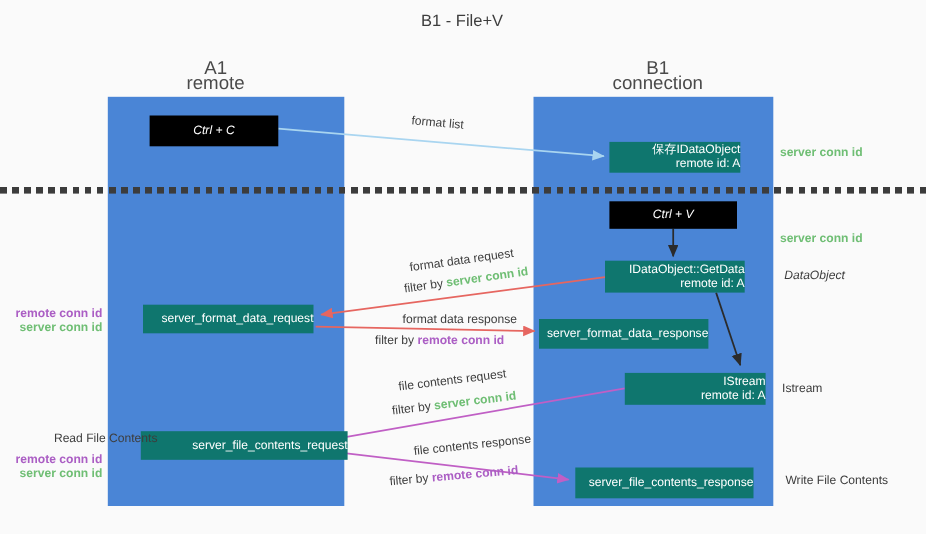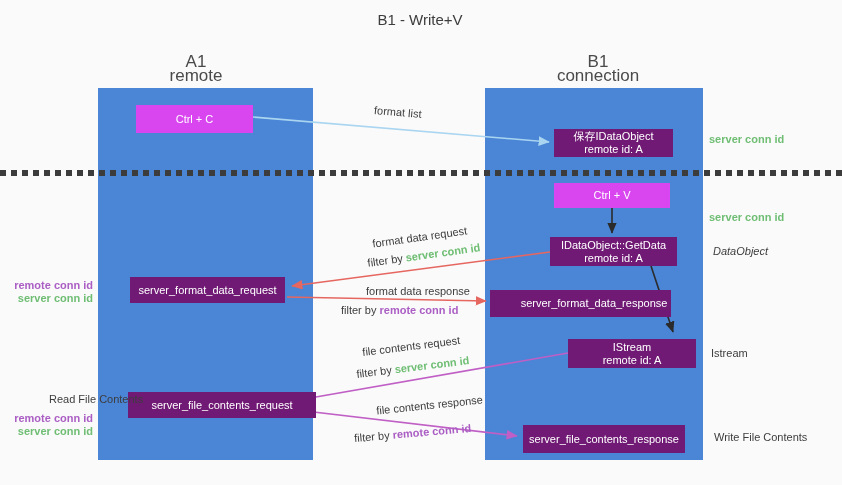--- a/index.html
+++ b/index.html
@@ -28,22 +28,22 @@
   .divider{
     position:absolute;left:0;top:170px;width:842px;height:6px;z-index:2;
     background:repeating-linear-gradient(to right,#3c3c3c 0 6px,transparent 6px 11px);
   }
   svg.arrows{position:absolute;left:0;top:0;z-index:3;}
   .node{
     position:absolute;z-index:4;
     display:flex;flex-direction:column;align-items:center;justify-content:center;
     color:#ffffff;font-size:11px;line-height:13px;text-align:center;
   }
-  .node.green{background:#d946ef;}
-  .node.orange{background:#701a75;}
+  .node.green{background:#000000;font-style:italic;}
+  .node.orange{background:#0f766e;align-items:flex-end;}
   .lbl{
     position:absolute;z-index:5;font-size:11px;color:#3d3d3d;white-space:nowrap;
   }
   .lbl .green{color:#6fbe74;font-weight:bold;}
   .lbl .purple{color:#ab5ec4;font-weight:bold;}
   .side{
     position:absolute;z-index:5;font-size:11px;white-space:nowrap;color:#3d3d3d;
   }
   .side.green{color:#6fbe74;font-weight:bold;}
   .left-block{
@@ -53,21 +53,21 @@
   .left-block div{font-weight:bold;}
   .left-block .purple{color:#ab5ec4;}
   .left-block .green{color:#6fbe74;}
 </style>
 </head>
 <body>
 
 <div class="canvas">
 
   <div class="title">
-    <div>B1 - Write+V</div>
+    <div>B1 - File+V</div>
   </div>
 
   <div class="lane-header" style="left:136px;top:55px;">
     <div>A1</div>
     <div>remote</div>
   </div>
   <div class="lane-header" style="left:538px;top:55px;">
     <div>B1</div>
     <div>connection</div>
   </div>
@@ -111,21 +111,21 @@
   <div class="node green" style="left:554px;top:183px;width:116px;height:25px;">
     <div>Ctrl + V</div>
   </div>
   <div class="node orange" style="left:550px;top:237px;width:127px;height:29px;">
     <div>IDataObject::GetData</div>
     <div>remote id: A</div>
   </div>
   <div class="node orange" style="left:130px;top:277px;width:155px;height:26px;">
     <div>server_format_data_request</div>
   </div>
-  <div class="node orange" style="left:490px;top:290px;width:154px;height:27px;padding-left:27px;">
+  <div class="node orange" style="left:490px;top:290px;width:154px;height:27px;">
     <div>server_format_data_response</div>
   </div>
   <div class="node orange" style="left:568px;top:339px;width:128px;height:29px;">
     <div>IStream</div>
     <div>remote id: A</div>
   </div>
   <div class="node orange" style="left:128px;top:392px;width:188px;height:26px;">
     <div>server_file_contents_request</div>
   </div>
   <div class="node orange" style="left:523px;top:425px;width:162px;height:28px;">

